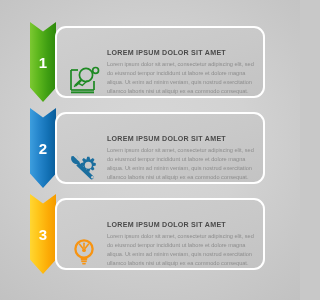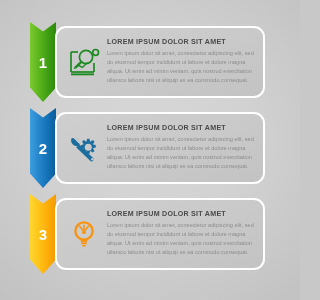--- a/index.html
+++ b/index.html
@@ -78,21 +78,21 @@
     box-sizing: border-box;
     border: 2px solid #ffffff;
     border-radius: 11px;
     background: linear-gradient(160deg, #cfcfcf 0%, #c9c9c9 55%, #c3c3c3 100%);
   }
 
   .panel-inner {
     position: absolute;
     inset: 0;
     display: flex;
-    align-items: center;
+    align-items: flex-end;
     border-radius: 28px;
   }
 
   .icon-box {
     flex: 0 0 auto;
     width: 46px;
     margin-left: 4px;
     display: flex;
     align-items: center;
     justify-content: center;

